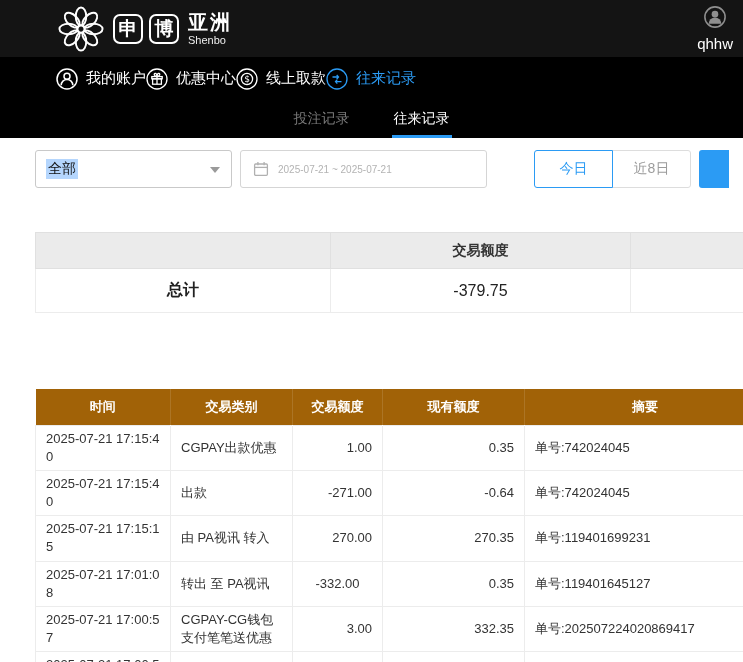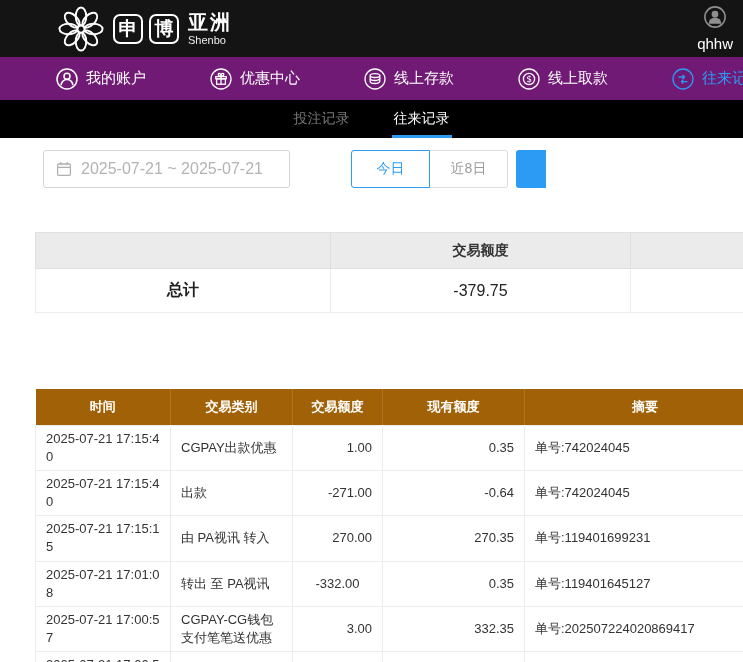--- a/index.html
+++ b/index.html
@@ -14,22 +14,22 @@
   .logo-char { width:30px; height:30px; border:2px solid #fff; border-radius:7px;
     display:flex; align-items:center; justify-content:center;
     font-size:19px; font-weight:bold; }
   .logo-region { margin-left:9px; display:flex; flex-direction:column; line-height:1; }
   .logo-region .cn { font-size:20px; font-weight:bold; letter-spacing:2px; }
   .logo-region .en { font-size:11px; margin-top:3px; color:#eee; }
   .header-spacer { flex:1; }
   .header-user { display:flex; align-items:center; gap:7px; font-size:15px; color:#fff; white-space:nowrap;flex-direction:column; }
 
   
-  .main-nav { height:43px; background:#701a75; display:flex; align-items:center;
-    padding-left:56px; gap:64px; color:#fff; }
+  .main-nav { height:43px; background:#000000; display:flex; align-items:center;
+    padding-left:56px; color:#fff; }
   .nav-item { display:flex; align-items:center; gap:8px; font-size:15px;
     cursor:pointer; white-space:nowrap; }
   .nav-item.active { color:#2b9bf4; }
   .nav-icon { display:flex; color:inherit; }
   .nav-icon svg { display:block; }
 
   
   .sub-nav { height:38px; background:#000; display:flex; align-items:flex-end;
     justify-content:center; gap:40px; }
   .sub-tab { color:#7a7a7a; font-size:14px; padding:0 2px 10px; cursor:pointer; white-space:nowrap; }
@@ -39,22 +39,22 @@
   .filter-row { display:flex; align-items:center; margin:12px 0 0 35px; }
   .select-box { width:197px; height:38px; border:1px solid #c9c9c9; border-radius:3px;
     display:flex; align-items:center; padding:0 10px; position:relative;
     background:#fff; cursor:pointer; }
   .select-value { font-size:14px; color:#111; background:#b5d6fd; padding:1px 2px; }
   .select-caret { position:absolute; right:11px; top:16px; width:0; height:0;
     border-left:5px solid transparent; border-right:5px solid transparent;
     border-top:6px solid #9a9a9a; }
   .date-input { width:247px; height:38px; border:1px solid #d5d5d5; border-radius:3px;
     display:flex; align-items:center; gap:9px; padding:0 12px; margin-left:8px;
-    color:#b3b3b3; font-size:16px; cursor:text; white-space:nowrap; }
-  .btn-group { display:flex; margin-left:14px;padding-left:47px; }
+    color:#b3b3b3; font-size:10px; cursor:text; white-space:nowrap; }
+  .btn-group { display:flex; margin-left:0;padding-left:47px; }
   .quick-btn { width:79px; height:38px; background:#fff; border:1px solid #ddd;
     color:#9b9b9b; font-size:14px; display:flex; align-items:center;
     justify-content:center; cursor:pointer; margin-left:-1px; }
   .quick-btn:first-child { margin-left:0; border-radius:3px 0 0 3px; }
   .quick-btn:last-child { border-radius:0 3px 3px 0; }
   .quick-btn.active { border:1px solid #2b9bf4; color:#2b9bf4; position:relative; z-index:2; }
   .partial-btn { width:30px; height:38px; background:#2b9bf4; margin-left:8px;
     border-radius:3px 0 0 3px; cursor:pointer; }
 
   
@@ -130,31 +130,20 @@
         <line x1="11" y1="8.6" x2="11" y2="16.2"></line>
         <path d="M11 8.6 C 8.2 8.6 7.4 5.6 9.2 5.4 C 10.6 5.3 11 7.2 11 8.6 C 11 7.2 11.4 5.3 12.8 5.4 C 14.6 5.6 13.8 8.6 11 8.6 Z"></path>
       </svg>
     </span>
     <span>优惠中心</span>
   </div>
   <div class="nav-item">
     <span class="nav-icon">
       <svg width="22" height="22" viewBox="0 0 22 22" fill="none" stroke="currentColor" stroke-width="1.3">
         <circle cx="11" cy="11" r="10"></circle>
-        <ellipse cx="11" cy="7.6" rx="4.8" ry="1.9"></ellipse>
-        <path d="M6.2 7.6 V13.6 a4.8 1.9 0 0 0 9.6 0 V7.6"></path>
-        <path d="M6.2 10.6 a4.8 1.9 0 0 0 9.6 0"></path>
-      </svg>
-    </span>
-    <span>线上存款</span>
-  </div>
-  <div class="nav-item">
-    <span class="nav-icon">
-      <svg width="22" height="22" viewBox="0 0 22 22" fill="none" stroke="currentColor" stroke-width="1.3">
-        <circle cx="11" cy="11" r="10"></circle>
         <circle cx="11" cy="11" r="5.6"></circle>
         <text x="11" y="14.4" text-anchor="middle" font-size="9" fill="currentColor" stroke="none" font-family="'DejaVu Sans',sans-serif">$</text>
       </svg>
     </span>
     <span>线上取款</span>
   </div>
   <div class="nav-item active">
     <span class="nav-icon">
       <svg width="22" height="22" viewBox="0 0 22 22" fill="none" stroke="currentColor" stroke-width="1.3">
         <circle cx="11" cy="11" r="10"></circle>
@@ -165,20 +154,24 @@
     <span>往来记录</span>
   </div>
 </nav>
 
 <nav class="sub-nav">
   <div class="sub-tab">投注记录</div>
   <div class="sub-tab active">往来记录</div>
 </nav>
 
 <div class="filter-row">
+  <div class="select-box">
+    <span class="select-value">全部</span>
+    <span class="select-caret"></span>
+  </div>
   <div class="date-input">
     <svg width="16" height="16" viewBox="0 0 15 15" fill="none" stroke="#b0b0b0" stroke-width="1.2">
       <rect x="1.5" y="2.8" width="12" height="10.7" rx="1"></rect>
       <line x1="1.5" y1="6" x2="13.5" y2="6"></line>
       <line x1="4.6" y1="1" x2="4.6" y2="4"></line>
       <line x1="10.4" y1="1" x2="10.4" y2="4"></line>
     </svg>
     <span>2025-07-21 ~ 2025-07-21</span>
   </div>
   <div class="btn-group">

